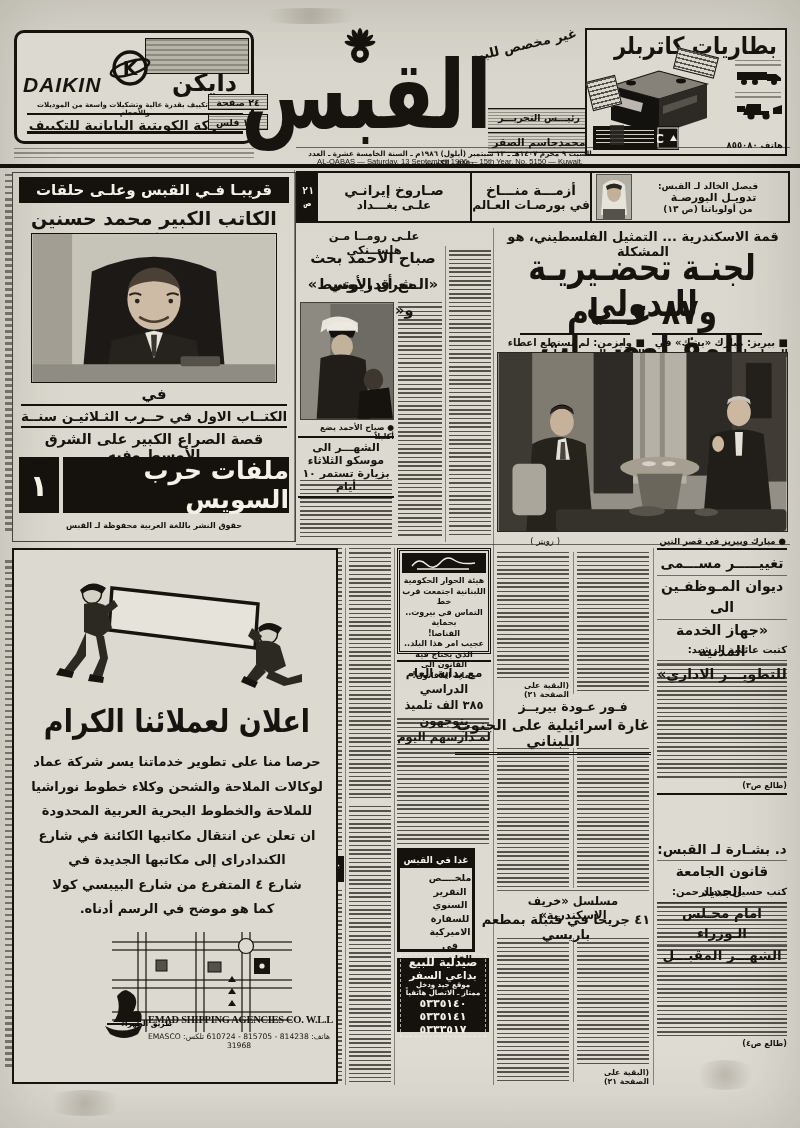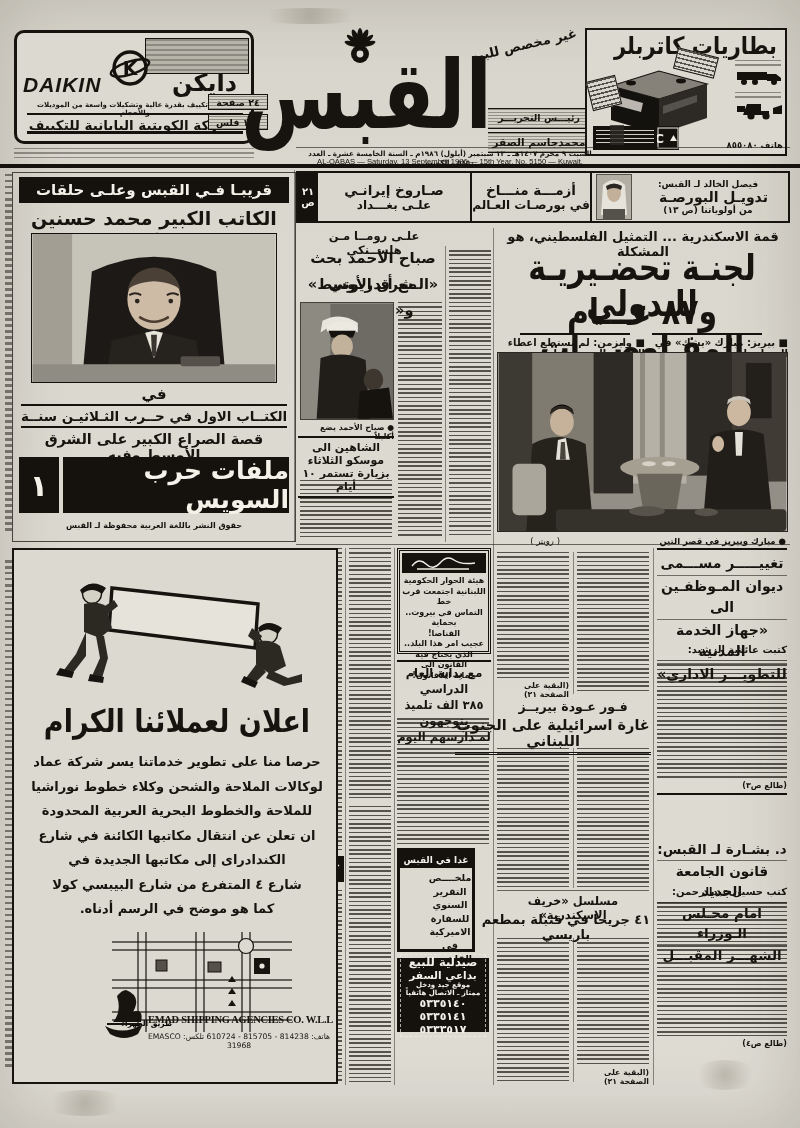--- a/index.html
+++ b/index.html
@@ -110,41 +110,41 @@
   <div class="b rlt" style="left:296px;top:147px;width:494px;height:1px;"></div>
   <div class="b c bold" style="left:300px;top:149px;width:300px;font-size:7.2px;">السبت ٩ محرم ١٤٠٧هـ ـ ١٣ سبتمبر (أيلول) ١٩٨٦م ـ السنة الخامسة عشرة ـ العدد ٥١٥٠ ـ الكويت</div>
   <div class="b c" style="left:300px;top:157px;width:300px;font-size:7.6px;direction:ltr;font-family:'Liberation Sans',sans-serif;">AL-QABAS — Saturday, 13 September 1986 — 15th Year, No. 5150 — Kuwait.</div>
   <div class="b" style="left:610px;top:125px;width:14px;height:20px;background:#2a2722;opacity:.8;"></div>
   <div class="b rl" style="left:0;top:164px;width:800px;height:4px;"></div>
 
   <div class="b bx" style="left:296px;top:171px;width:494px;height:52px;display:flex;">
     <div style="width:188px;border-left:2px solid #17140f;display:flex;align-items:center;padding:2px 4px;">
       <div style="flex:1;">
         <div class="bold c" style="font-size:9px;">فيصل الخالد لـ القبس:</div>
-        <div class="bold c" style="font-size:14px;padding-left:11px;">تدويـل البورصـة</div>
+        <div class="bold c" style="font-size:11px;padding-left:11px;">تدويـل البورصـة</div>
         <div class="bold c" style="font-size:9px;">من أولوياتنا (ص ١٣)</div>
       </div>
       <svg width="34" height="44" viewBox="0 0 34 44" style="border:1px solid #55524b;">
         <rect width="34" height="44" fill="#b3afa4"></rect>
         <path d="M6,10 Q17,0 28,10 L30,40 L4,40 Z" fill="#e6e3da"></path>
         <ellipse cx="17" cy="18" rx="7" ry="9" fill="#c3b09a"></ellipse>
         <path d="M9,11 Q17,6 25,11 L24,15 Q17,11 10,15 Z" fill="#2a2722"></path>
         <rect x="6" y="34" width="22" height="10" fill="#55524b"></rect>
       </svg>
     </div>
     <div style="width:118px;border-left:2px solid #17140f;display:flex;flex-direction:column;justify-content:center;">
       <div class="bold c" style="font-size:13.5px;">أزمـــة منـــاخ</div>
       <div class="bold c" style="font-size:12px;">في بورصـات العـالم</div>
     </div>
     <div style="flex:1;display:flex;align-items:center;">
       <div style="flex:1;">
         <div class="bold c" style="font-size:13.5px;">صـاروخ إيرانـي</div>
         <div class="bold c" style="font-size:12px;">علـى بغـــداد</div>
       </div>
-      <div class="band" style="width:20px;height:48px;flex-direction:column;font-size:10px;">
+      <div class="band" style="width:20px;height:48px;flex-direction:column;font-size:10px;font-family:Liberation Mono, monospace;">
         <span>٢١</span>
         <span>ص</span>
       </div>
     </div>
   </div>
 
   <div class="b vtxt" style="left:5px;top:174px;width:7px;height:360px;"></div>
   <div class="b vtxt" style="left:5px;top:560px;width:7px;height:510px;"></div>
 
   <div class="b bx1" style="left:12px;top:172px;width:284px;height:370px;">
@@ -190,21 +190,21 @@
     <ellipse cx="42" cy="26" rx="16" ry="7" fill="#ece9e0"></ellipse>
     <path d="M28,28 h28 l-3,7 h-22 z" fill="#14120f"></path>
     <ellipse cx="42" cy="44" rx="11" ry="12" fill="#c2b29b"></ellipse>
     <path d="M20,56 Q42,48 66,58 L70,118 L16,118 Z" fill="#211e1a"></path>
     <ellipse cx="74" cy="78" rx="10" ry="11" fill="#3d372f"></ellipse>
     <path d="M60,90 L90,86 L94,118 L58,118 Z" fill="#16130f"></path>
   </svg>
   <div class="b bold" style="left:300px;top:423px;width:94px;font-size:7.8px;">● صباح الأحمد يضع أكليلاً</div>
 
   <div class="b" style="left:298px;top:436px;width:96px;border-top:2px solid #15120e;border-bottom:2px solid #15120e;padding:3px 0;">
-    <div class="c bold" style="font-size:11px;">الشاهين الى موسكو الثلاثاء</div>
+    <div class="c bold" style="font-size:11px;">الشهـــر الى موسكو الثلاثاء</div>
     <div class="c bold" style="font-size:11px;">بزيارة تستمر ١٠ أيام</div>
   </div>
   <div class="b sim" style="left:300px;top:480px;width:92px;height:60px;"></div>
   <div class="b sim" style="left:398px;top:302px;width:44px;height:236px;"></div>
   <div class="b vd" style="left:445px;top:246px;height:296px;"></div>
   <div class="b sim" style="left:449px;top:250px;width:42px;height:288px;"></div>
   <div class="b vd" style="left:493px;top:228px;height:857px;"></div>
 
   <div class="b c bold" style="left:498px;top:229px;width:290px;font-size:13px;">قمة الاسكندرية ... التمثيل الفلسطيني، هو المشكلة</div>
   <div class="b c bold hl" style="left:496px;top:250px;width:292px;font-size:30px;transform:scaleY(1.2);transform-origin:top center;">لجنـة تحضـيريـة للـدولي</div>

